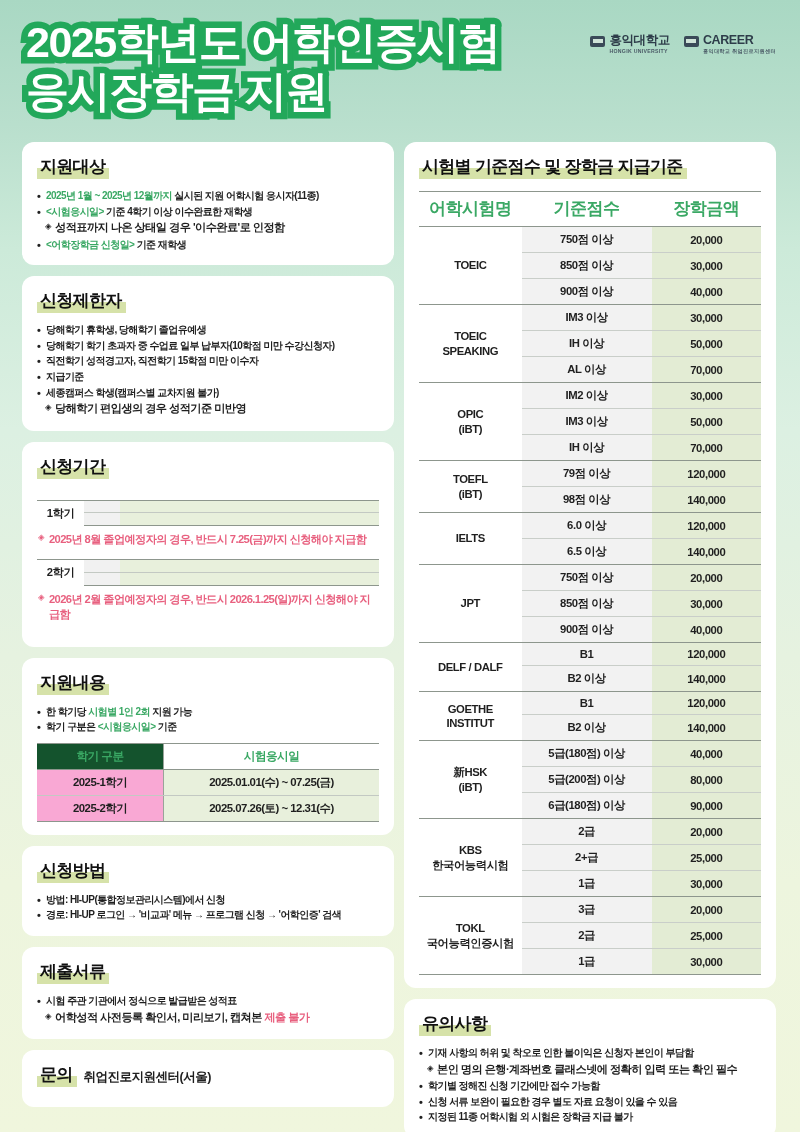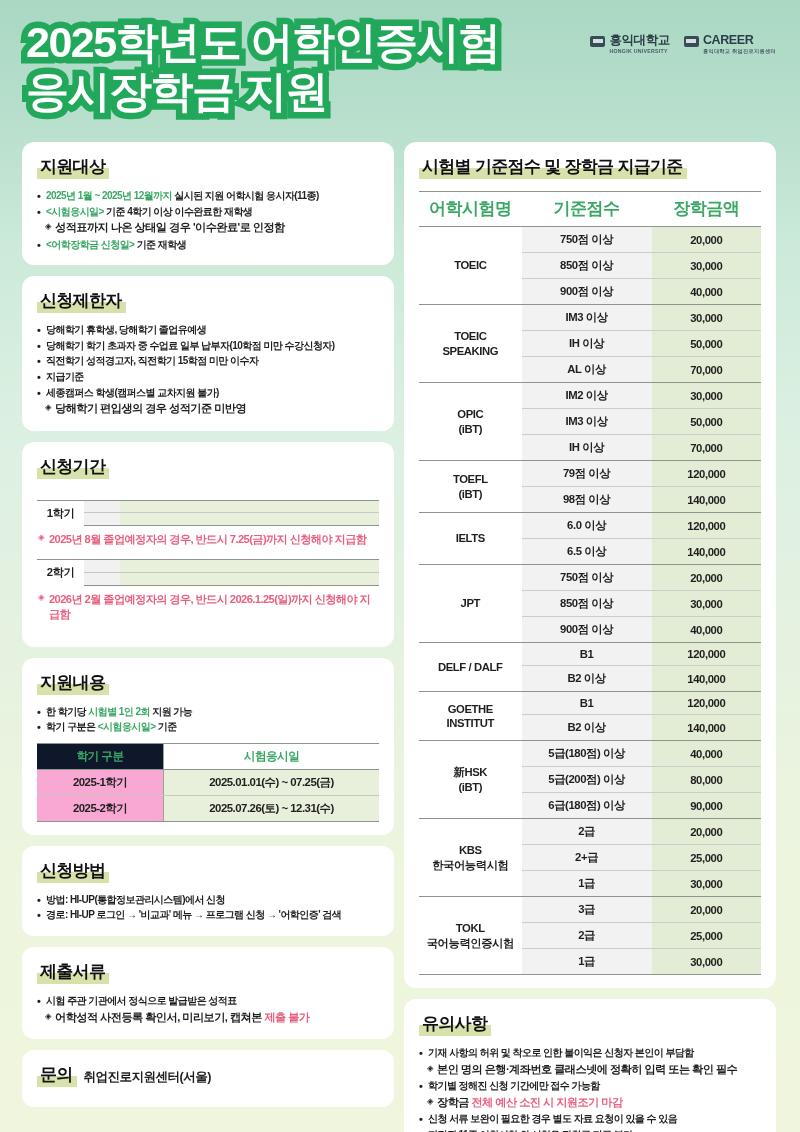--- a/index.html
+++ b/index.html
@@ -174,21 +174,21 @@
     background: #ffffff;
   }
   .content-tbl td {
     font-size: 11.4px; font-weight: 800; text-align: center;
     padding: 5px 2px; letter-spacing: -0.5px;
     border-bottom: 1px solid #c3c9c3;
   }
   .content-tbl tr:last-child td { border-bottom: 1.6px solid #8d968d; }
   .content-tbl .c1 { width: 37%; background: #f9a8d4; }
   .content-tbl .c2 { background: #e8f0dc; }
-  .content-tbl th.c1 { background: #0f172a; }
+  .content-tbl th.c1 { background: #14532d; }
   .content-tbl th.c2 { background: #ffffff; }
   .content-tbl .divider { border-left: 1.3px solid #9aa39a; }
 
   
   .score-tbl { margin-top: 3px; }
   .score-tbl th {
     font-size: 17px; font-weight: 700; color: #3aa864;
     padding: 5px 0 6px 0; letter-spacing: -0.5px;
     border-top: 1.6px solid #8d968d;
     border-bottom: 1.6px solid #8d968d;
@@ -494,20 +494,19 @@
           </tbody>
       </table>
     </div>
 
     <div class="card">
       <div class="sec-head">유의사항</div>
       <ul class="bullets">
           <li><span>기재 사항의 허위 및 착오로 인한 불이익은 신청자 본인이 부담함</span></li>
           <li class="sub"><span>본인 명의 은행·계좌번호 클래스넷에 정확히 입력 또는 확인 필수</span></li>
           <li><span>학기별 정해진 신청 기간에만 접수 가능함</span></li>
-          <li class="sub"><span>장학금 </span><span class="r">전체 예산 소진 시 지원조기 마감</span></li>
           <li><span>신청 서류 보완이 필요한 경우 별도 자료 요청이 있을 수 있음</span></li>
           <li><span>지정된 11종 어학시험 외 시험은 장학금 지급 불가</span></li>
         </ul>
     </div>
 
   </div>
 </div>
 
 </body></html>

